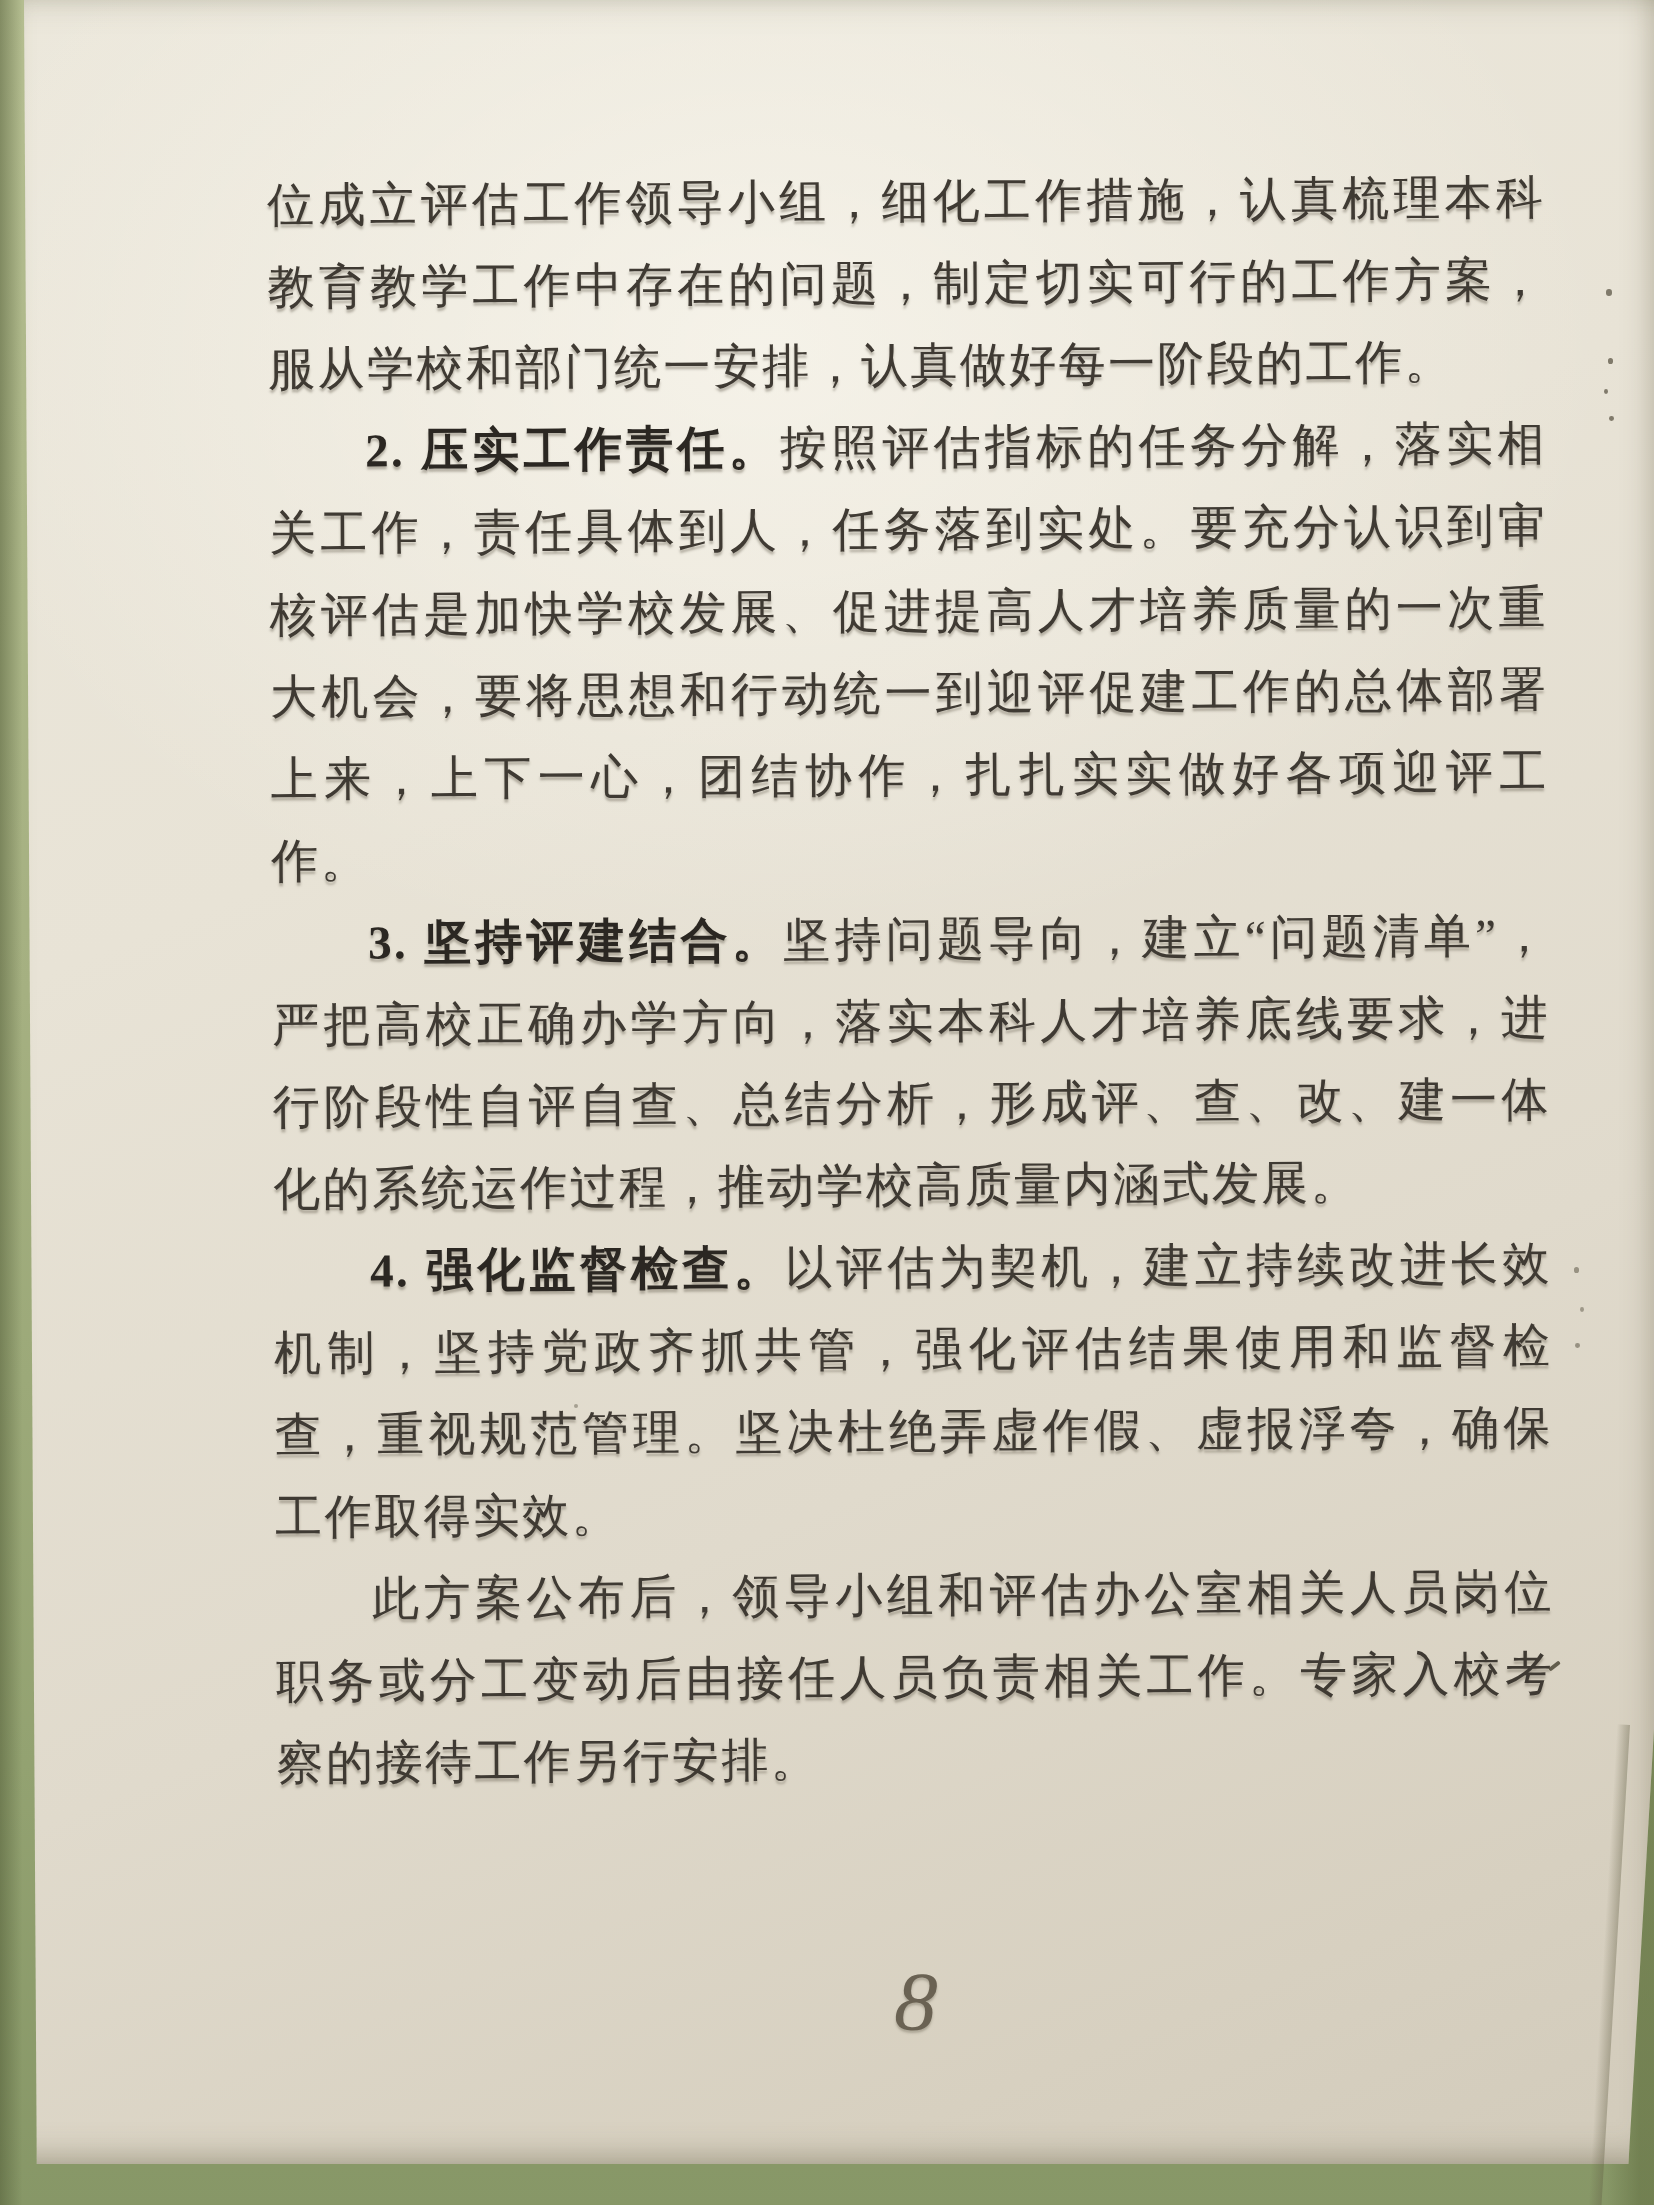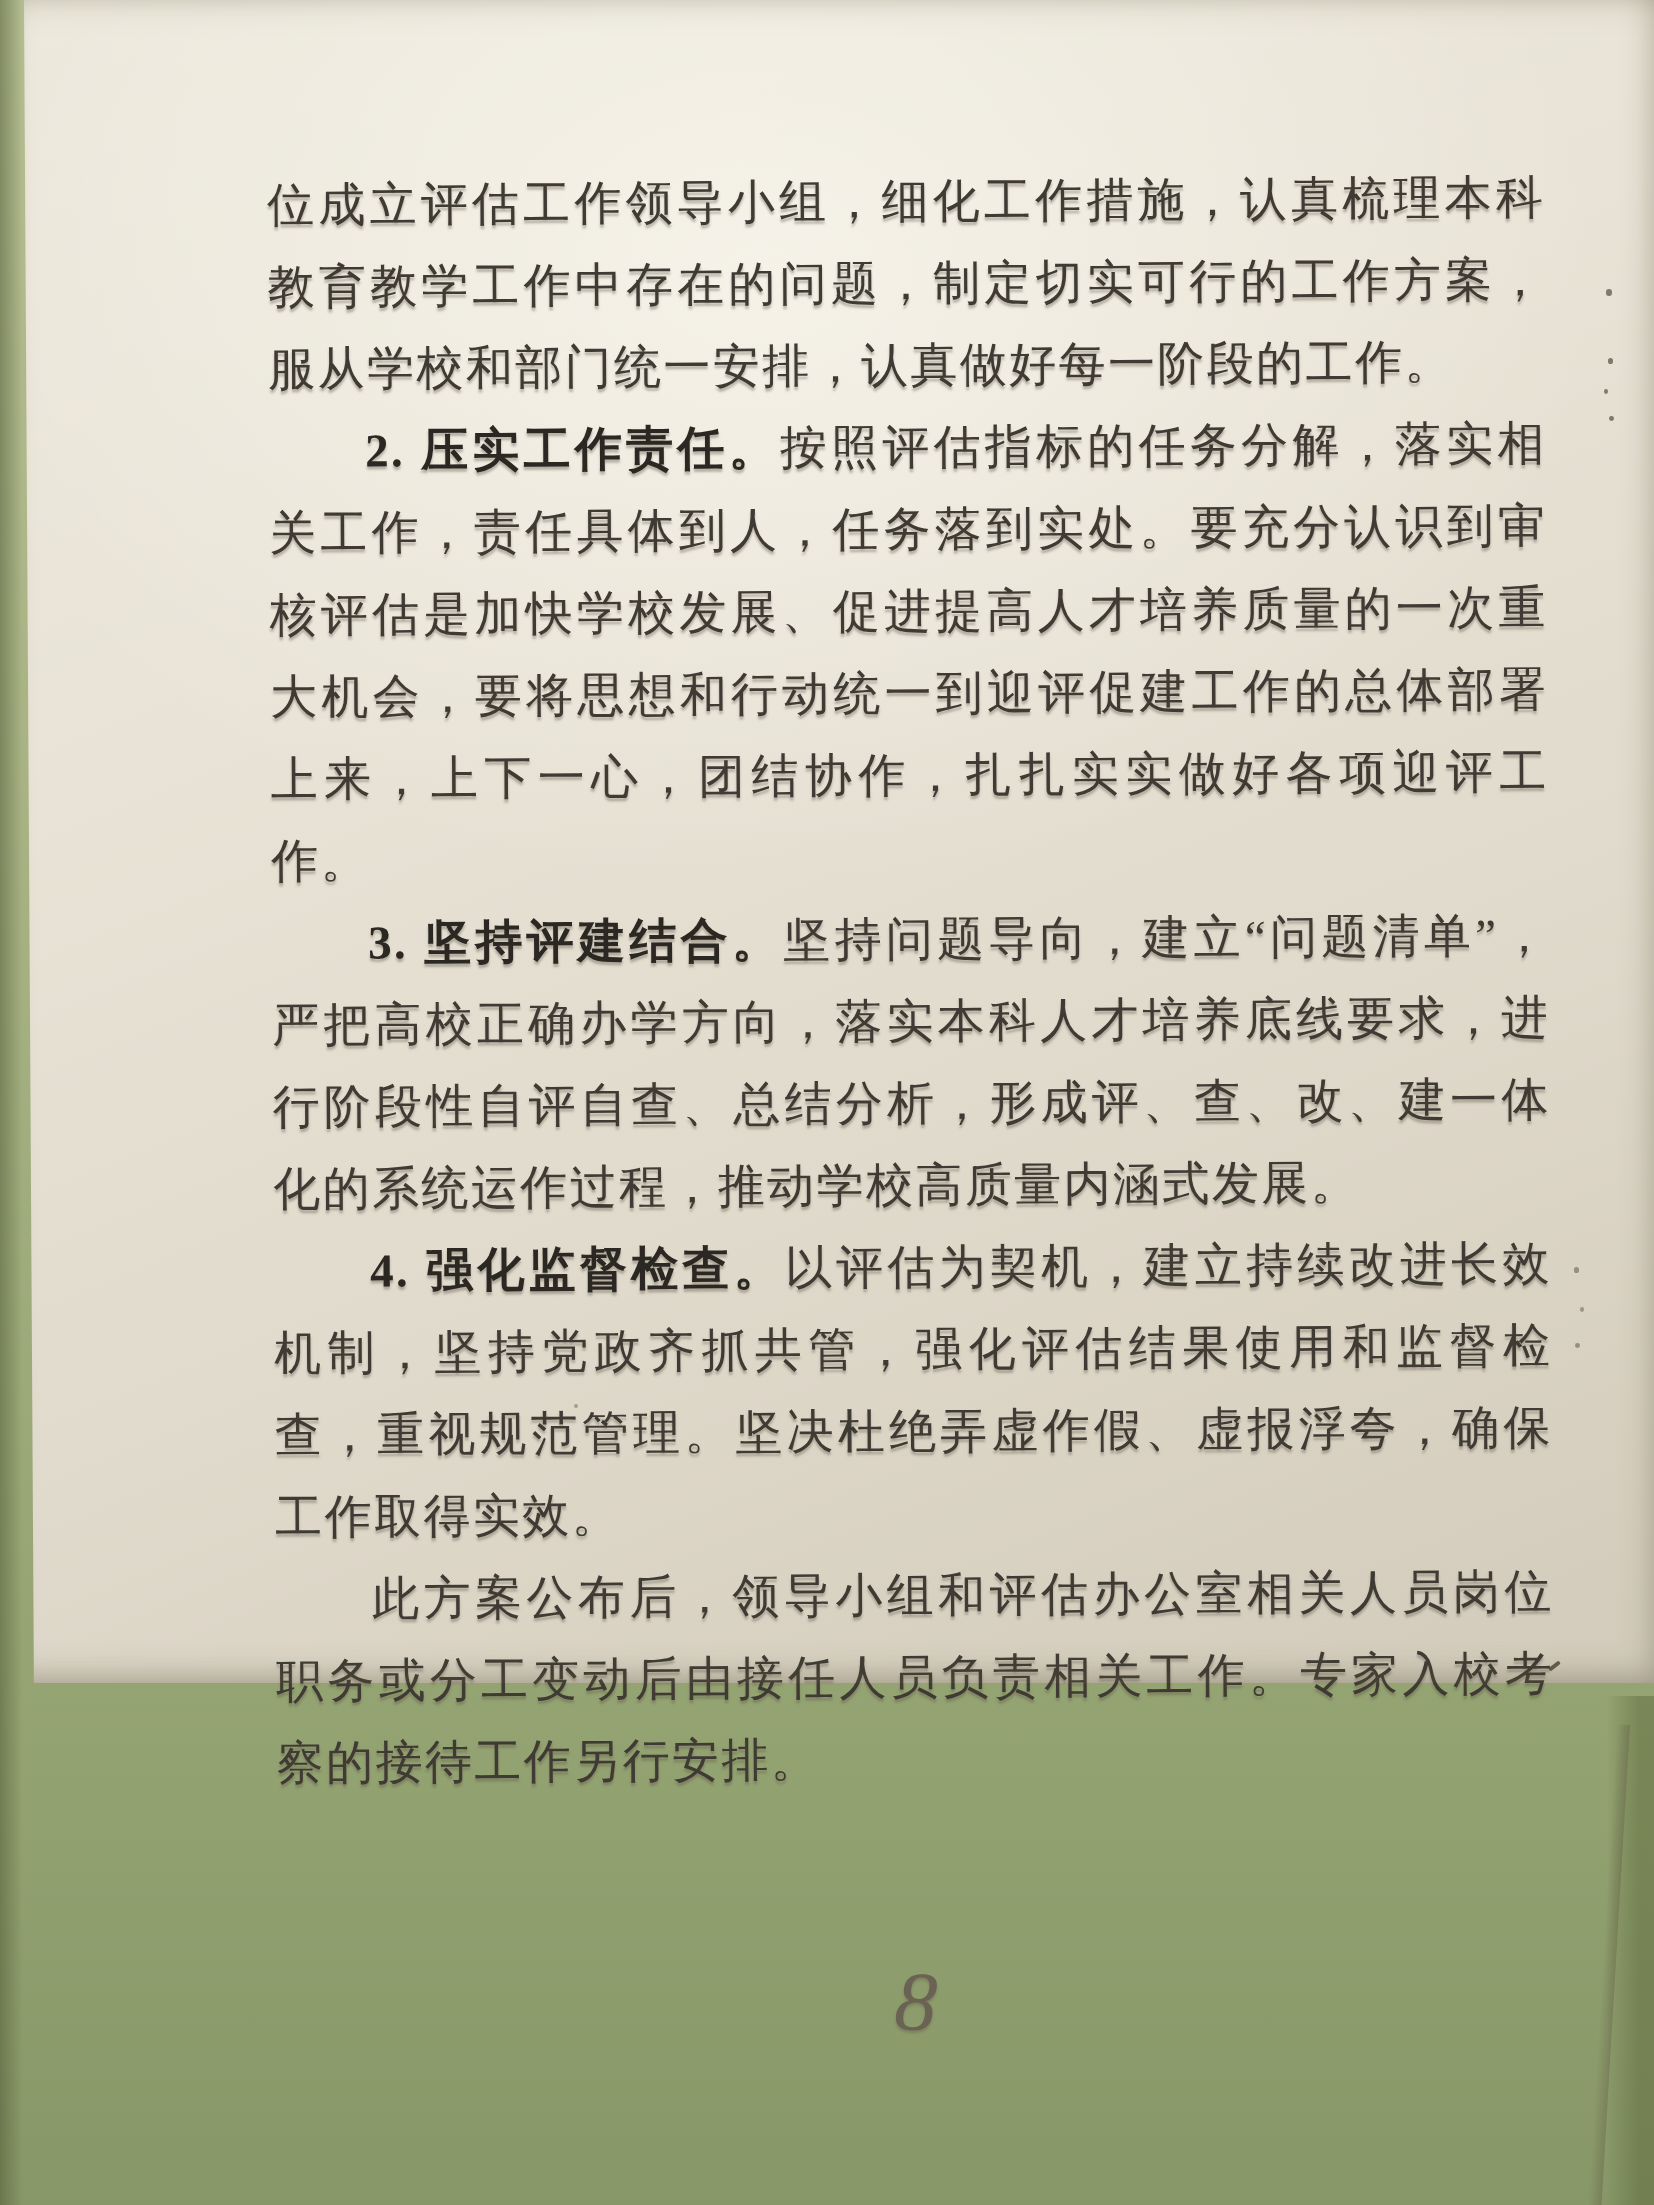--- a/index.html
+++ b/index.html
@@ -12,21 +12,21 @@
   .bg-left-dark{
     position:absolute;left:0;top:0;width:27.5px;height:2205px;
     background:linear-gradient(90deg,rgba(70,80,45,.45),rgba(70,80,45,0) 80%);
   }
   
   .bg-right-dark{
     position:absolute;right:0;top:1696px;width:48px;height:509px;
     background:linear-gradient(90deg,rgba(88,100,55,0) 0%,rgba(88,100,55,.45) 70%);
   }
   .paper{
-    position:absolute;left:0;top:0;width:1654px;height:1683px;
+    position:absolute;left:0;top:0;width:1654px;height:2164px;
     background:
       radial-gradient(ellipse 1212px 889px at 46% 16%,rgba(255,253,246,.55),rgba(255,253,246,0) 70%),
       linear-gradient(158deg,#ece8dc 0%,#e8e3d6 35%,#e0dacc 65%,#d7d0c0 88%,#d2cbbb 100%);
     clip-path:polygon(24px 0,1654px 0,1654px 1729px,1626px 2205px,37px 2205px);
     text-decoration:underline;
   }
   .paper-inner-shadow{
     position:absolute;inset:0;pointer-events:none;
     box-shadow:
       inset 21px 0 24px -11.3px rgba(90,95,60,.40),

